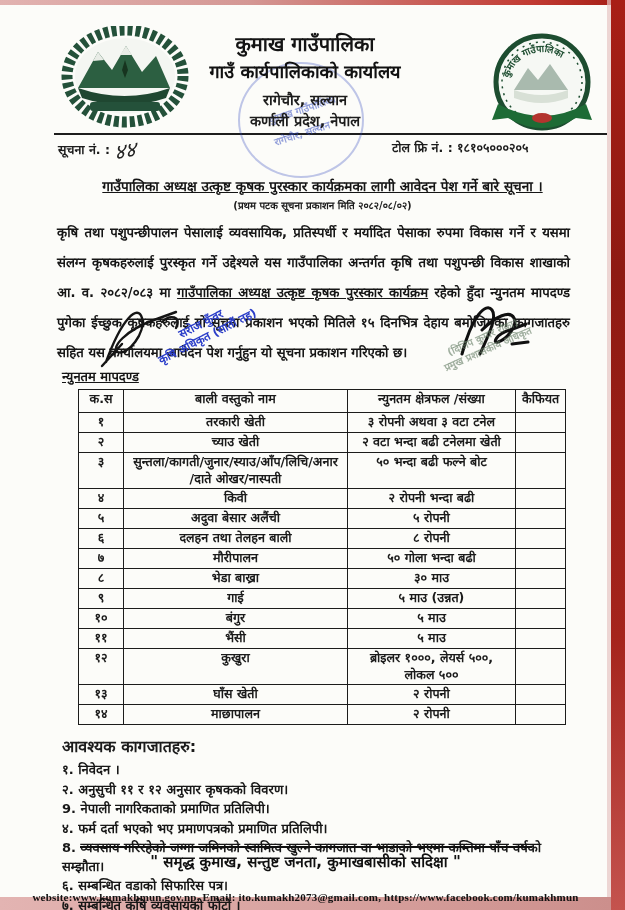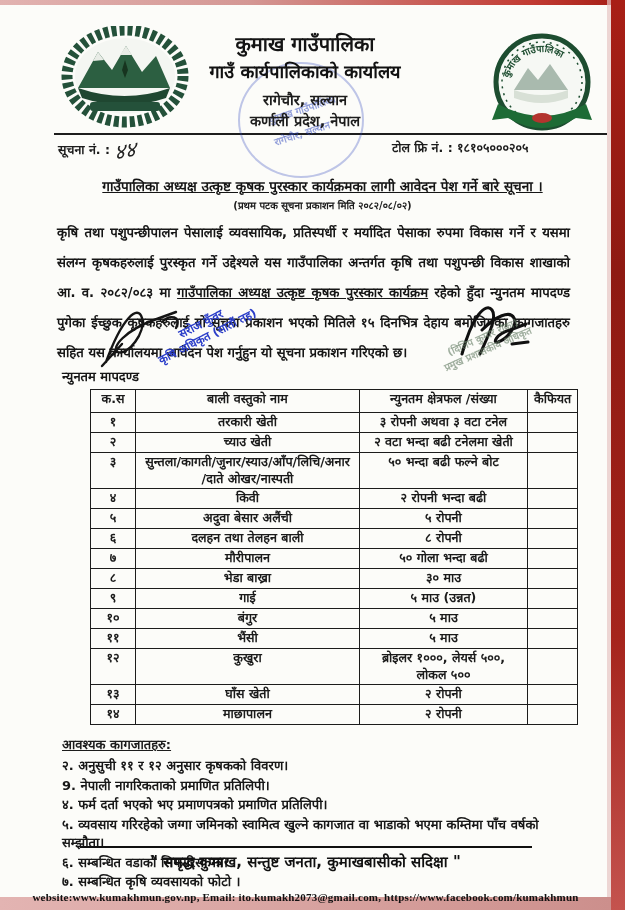--- a/index.html
+++ b/index.html
@@ -52,28 +52,28 @@
   
   .sig-left{position:absolute;left:92px;top:300px;width:120px;height:78px;}
   .stamp-left{position:absolute;left:150px;top:316px;transform:rotate(-27deg);
     color:#2b3ec9;font-size:11.5px;font-weight:700;text-align:center;line-height:14px;z-index:3;}
   .sig-right{position:absolute;left:452px;top:296px;width:100px;height:72px;}
   .stamp-right{position:absolute;left:438px;top:330px;transform:rotate(-24deg);
     color:rgba(104,128,104,.62);font-size:10px;font-weight:700;text-align:center;line-height:13px;}
 
   
   .flow{position:absolute;left:62px;top:367px;width:506px;}
-  .sec-head{font-size:13px;font-weight:700;color:#161616;margin:0 0 4px 0;}
-  table.criteria{border-collapse:collapse;margin-left:28px;width:487px;table-layout:fixed;}
+  .sec-head{font-size:13px;font-weight:700;text-decoration:underline;color:#161616;margin:0 0 4px 0;}
+  table.criteria{border-collapse:collapse;margin-left:16px;width:487px;table-layout:fixed;}
   .criteria th,.criteria td{border:1.7px solid #1c1c1c;padding:1px 6px;font-size:12.6px;
     line-height:16.5px;text-align:center;vertical-align:top;font-weight:700;color:#1b1b1b;}
   .criteria th{height:20px;}
   .criteria td{height:17px;}
   .c-sn{text-align:center !important;}
-  .docs-head{font-size:13px;font-weight:700;text-decoration:underline;margin:10px 0 4px 0;}
+  .docs-head{font-size:16px;font-weight:700;margin:10px 0 4px 0;}
   .doc-item{font-size:13px;font-weight:600;line-height:18.5px;margin:0 0 1px 0;color:#171717;}
 
   
   .footer{position:absolute;left:0;right:14px;top:846px;text-align:center;}
   .footer-line{width:452px;margin:0 auto;border-top:2.6px solid #101010;}
   .footer-quote{font-size:15px;font-weight:700;color:#101010;margin-top:3px;}
   .footer-web{font-family:"Liberation Serif","DejaVu Serif",serif;font-size:11px;
     font-weight:700;color:#111;margin-top:20px;letter-spacing:.2px;}
 </style>
 </head>
@@ -256,24 +256,25 @@
             <td class="c-sn">१४</td>
             <td>माछापालन</td>
             <td>२ रोपनी</td>
             <td></td>
           </tr>
         </tbody>
     </table>
 
     <div class="docs-head">आवश्यक कागजातहरु:</div>
     <div>
+        <div class="doc-item">१. निवेदन ।</div>
         <div class="doc-item">२. अनुसुची ११ र १२ अनुसार कृषकको विवरण।</div>
         <div class="doc-item">9. नेपाली नागरिकताको प्रमाणित प्रतिलिपी।</div>
         <div class="doc-item">४. फर्म दर्ता भएको भए प्रमाणपत्रको प्रमाणित प्रतिलिपी।</div>
-        <div class="doc-item">५. व्यवसाय गरिरहेको जग्गा जमिनको स्वामित्व खुल्ने कागजात वा भाडाको भएमा कम्तिमा पाँच वर्षको सम्झौता।</div>
+        <div class="doc-item">8. व्यवसाय गरिरहेको जग्गा जमिनको स्वामित्व खुल्ने कागजात वा भाडाको भएमा कम्तिमा पाँच वर्षको सम्झौता।</div>
         <div class="doc-item">६. सम्बन्धित वडाको सिफारिस पत्र।</div>
         <div class="doc-item">७. सम्बन्धित कृषि व्यवसायको फोटो ।</div>
       </div>
   </div>
 
   <div class="footer">
     <div class="footer-line"></div>
     <div class="footer-quote">" समृद्ध कुमाख, सन्तुष्ट जनता, कुमाखबासीको सदिक्षा "</div>
     <div class="footer-web">website:www.kumakhmun.gov.np, Email: ito.kumakh2073@gmail.com,  https://www.facebook.com/kumakhmun</div>
   </div>

